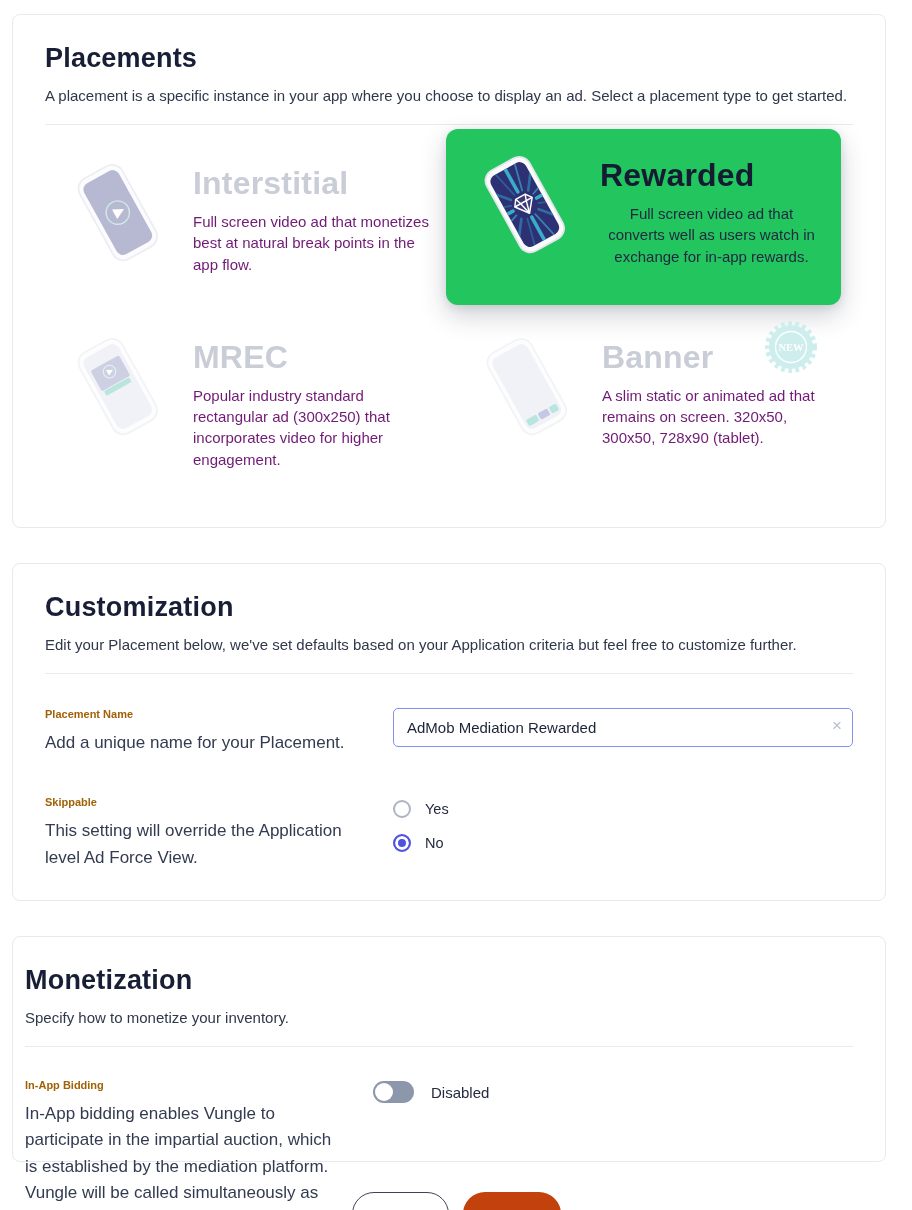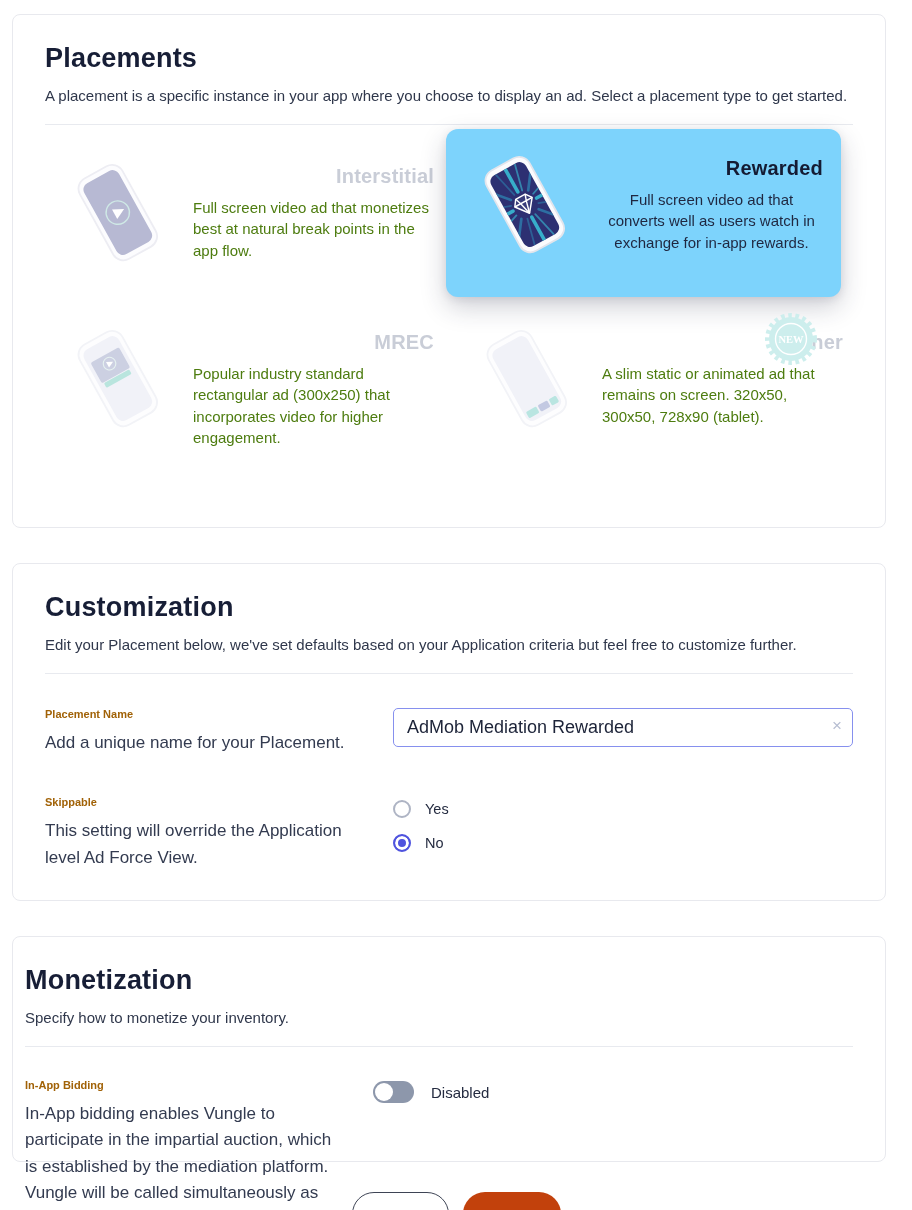--- a/index.html
+++ b/index.html
@@ -14,40 +14,40 @@
   .card-title { font-size:27px; font-weight:800; color:#171e36; letter-spacing:.2px; }
   .card-sub { font-size:15px; color:#2f374b; margin-top:13px; }
   .divider { border:none; border-top:1px solid #e8eaef; margin-top:20px; }
 
   
   #placements-card { margin-top:14px; height:514px; }
   .tiles { display:grid; grid-template-columns:1fr 1fr; column-gap:10px; row-gap:26px; margin-top:18px; }
   .tile { display:flex; gap:20px; padding:16px 10px 16px 16px; align-items:flex-start; position:relative; border-radius:12px; cursor:pointer; }
   .tile .phone { flex:0 0 112px; height:108px; }
   .tile-text { padding-top:6px; max-width:268px; }
-  .tile-title { font-size:20px; font-weight:800; color:#c9cdd7; letter-spacing:.2px;text-align:right; }
-  .tile-desc { font-size:15px; line-height:1.42; color:#4d7c0f; margin-top:9px; }
-  .tile.selected { background:#7dd3fc; box-shadow:0 10px 26px rgba(35,42,70,.22), 0 2px 8px rgba(35,42,70,.10); margin:-14px 12px -14px -8px; padding:22px 18px 29px 22px; }
+  .tile-title { font-size:32px; font-weight:800; color:#c9cdd7; letter-spacing:.2px; }
+  .tile-desc { font-size:15px; line-height:1.42; color:#701a75; margin-top:9px; }
+  .tile.selected { background:#22c55e; box-shadow:0 10px 26px rgba(35,42,70,.22), 0 2px 8px rgba(35,42,70,.10); margin:-14px 12px -14px -8px; padding:22px 18px 29px 22px; }
   .tile.selected .tile-title { color:#141b33; }
   .tile.selected .tile-desc { color:#1f2740;text-align:center; }
   .new-badge { position:absolute; top:2px; right:34px; width:56px; height:56px; }
 
   
   #customization-card { margin-top:35px; height:338px; }
   #monetization-card { margin-top:35px; height:226px;padding-left:12px; }
   .form-row { display:flex; margin-top:34px; }
   .form-left { flex:0 0 348px; padding-right:28px; }
   .form-label { font-size:11px; font-weight:700; color:#a16207; }
   .form-desc { font-size:17px; color:#333b50; margin-top:10px; line-height:1.55; }
   .form-right { flex:1; }
 
   .input-wrap { position:relative; }
   .input-wrap input {
     width:100%; height:39px; border:1.5px solid #8690ee; border-radius:5px;
-    padding:0 34px 0 13px; font-size:18px; color:#1c2338; outline:none;
+    padding:0 34px 0 13px; font-size:15px; color:#1c2338; outline:none;
     font-family:"Liberation Sans", sans-serif; background:#fff;
   }
   .clear-x { position:absolute; right:11px; top:9px; font-size:17px; color:#b7bed2; cursor:pointer; line-height:1; }
 
   .radio-row { display:flex; align-items:center; gap:14px; cursor:pointer; }
   .radio-row + .radio-row { margin-top:16px; }
   .radio { width:18px; height:18px; border-radius:50%; border:2px solid #aeb4c4; background:#fff; }
   .radio.checked { border-color:#4f53de; box-shadow:inset 0 0 0 3px #fff; background:#4f53de; }
   .radio-label { font-size:14.5px; color:#242b40; }
 

